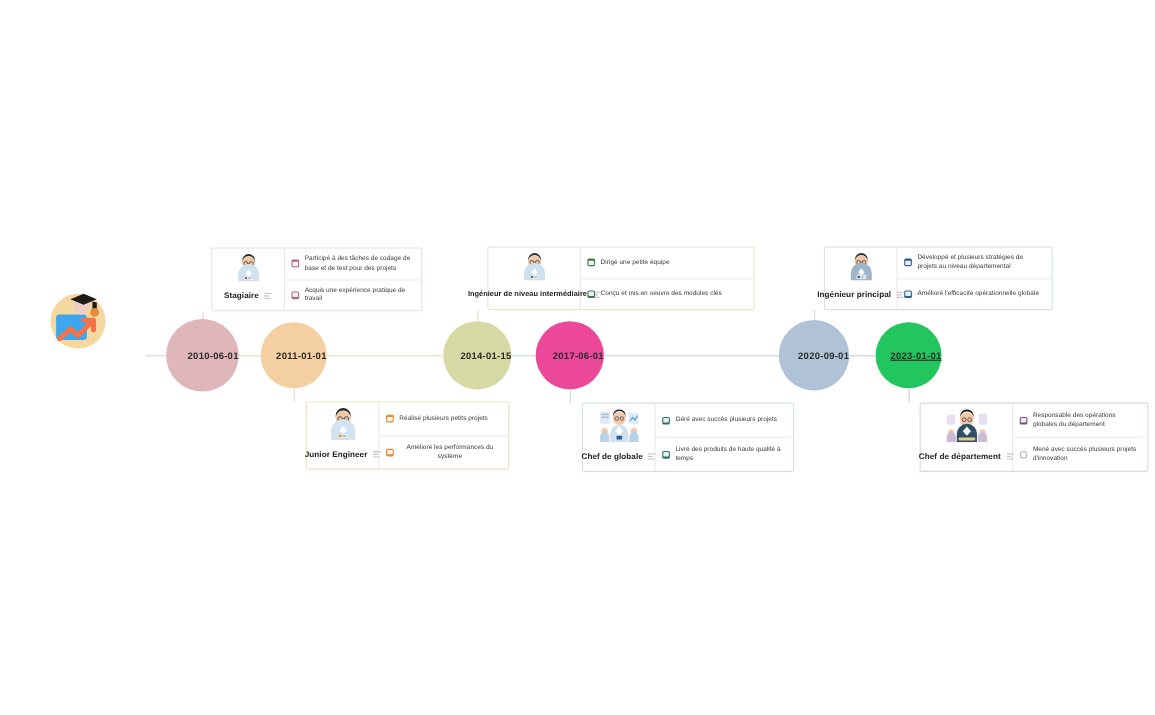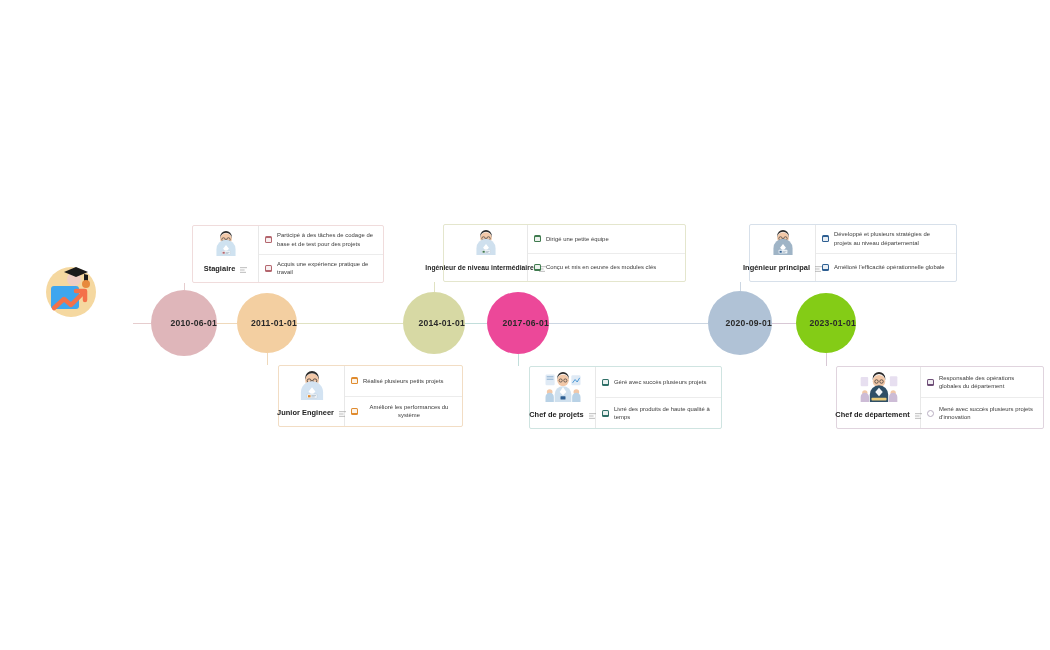--- a/index.html
+++ b/index.html
@@ -172,21 +172,21 @@
         <span class="cbox checked" style="background:#e08b2e;"></span>
         <span class="task-text">Réalisé plusieurs petits projets</span>
       </div>
       <div class="task">
         <span class="cbox checked" style="background:#e08b2e;"></span>
         <span class="task-text">Amélioré les performances du système</span>
       </div>
         </div>
     </div>
       <div class="node" style="left:403px;top:292px;width:62px;height:62px;background:#d7d9a4;">
-      <span>2014-01-01</span>
+      <span>2014-01-15</span>
       </div>
       <div class="elbow" style="left:0;top:0;">
       <div class="v" style="left:434px;top:282px;height:10px;background:#e0e2c2;"></div>
       <div class="h" style="left:434px;top:255.9px;width:0px;background:#e0e2c2;"></div>
     </div>
       <div class="card" style="left:443px;top:224px;width:243px;height:58px;border-color:#e4e6cd;">
       <div class="card-left wide">
         <svg class="avatar" viewBox="0 0 34 34">
             <circle cx="17" cy="11" r="8" fill="#f2c8a8"></circle>
             <path d="M9 10.5 a8 8 0 0 1 16 0 v-2.5 a8 8 0 0 0 -16 0z" fill="#2b2b2b"></path>
@@ -241,21 +241,21 @@
             <circle cx="24.8" cy="10.2" r="1.9" fill="none" stroke="#3a3a3a" stroke-width=".8"></circle>
             <path d="M12 36 v-9 a10 10 0 0 1 20 0 v9z" fill="#cfe0ee"></path>
             <path d="M22 18 l-4 6 l4 4 l4 -4z" fill="#fff"></path>
             <rect x="19" y="29" width="6" height="4" rx=".6" fill="#2e5f92"></rect>
             <circle cx="6" cy="24" r="3.4" fill="#f2c8a8"></circle>
             <path d="M1 36 v-6 a5 5 0 0 1 10 0 v6z" fill="#b9d2e6"></path>
             <circle cx="38" cy="24" r="3.4" fill="#f2c8a8"></circle>
             <path d="M33 36 v-6 a5 5 0 0 1 10 0 v6z" fill="#b9d2e6"></path>
           </svg>
         <div class="role-row">
-          <span class="role-name">Chef de projets</span>
+          <span class="role-name">Chef de globale</span>
           <span><svg class="list-icon" viewBox="0 0 7 6">
                 <rect x="0" y="0" width="7" height="1.2" fill="#9a9a9a"></rect>
                 <rect x="0" y="2.4" width="4.6" height="1.2" fill="#9a9a9a"></rect>
                 <rect x="0" y="4.8" width="6" height="1.2" fill="#9a9a9a"></rect>
               </svg></span>
         </div>
       </div>
       <div class="card-right">
       <div class="task">
         <span class="cbox checked" style="background:#2f6f67;"></span>
@@ -302,21 +302,21 @@
       <div class="task">
         <span class="cbox checked" style="background:#2e5f92;"></span>
         <span class="task-text">Développé et plusieurs stratégies de projets au niveau départemental</span>
       </div>
       <div class="task">
         <span class="cbox checked" style="background:#2e5f92;"></span>
         <span class="task-text">Amélioré l'efficacité opérationnelle globale</span>
       </div>
         </div>
     </div>
-      <div class="node" style="left:796px;top:293px;width:60px;height:60px;background:#84cc16;">
+      <div class="node" style="left:796px;top:293px;width:60px;height:60px;background:#22c55e;text-decoration:underline;">
       <span>2023-01-01</span>
       </div>
       <div class="elbow" style="left:0;top:0;">
       <div class="v" style="left:826px;top:353px;height:13px;background:#d8c8d5;"></div>
       <div class="h" style="left:826px;top:394.35px;width:0px;background:#d8c8d5;"></div>
     </div>
       <div class="card" style="left:836px;top:366px;width:208px;height:63px;border-color:#e0d4de;">
       <div class="card-left wide">
         <svg class="avatar big" viewBox="0 0 44 36">
             <rect x="0" y="6" width="9" height="11" rx="1.2" fill="#e7dff0"></rect>

